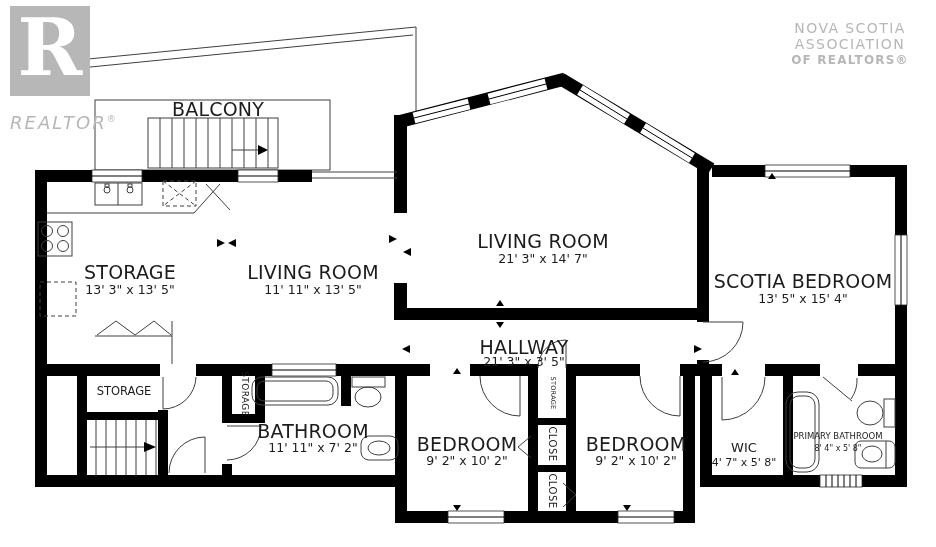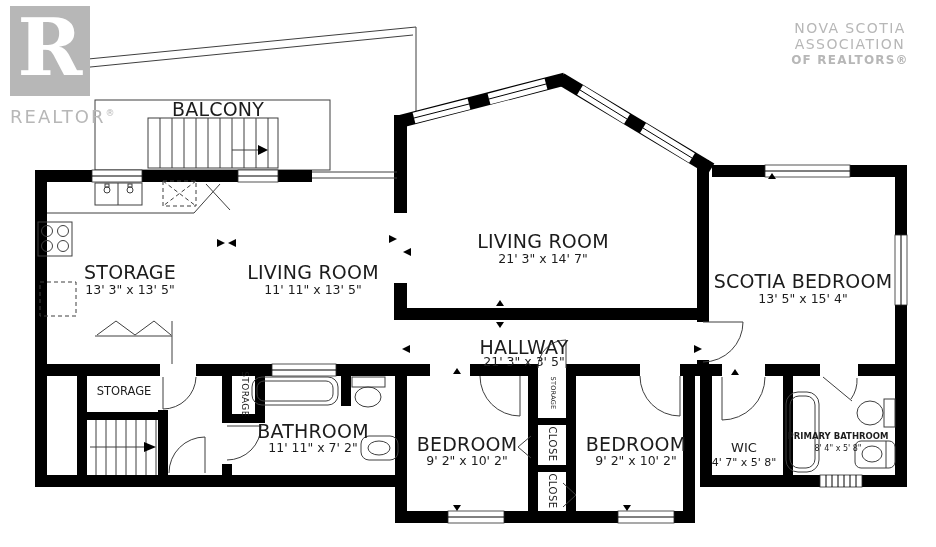--- a/index.html
+++ b/index.html
@@ -18,31 +18,31 @@
   .marker{fill:var(--wall);}
   .lbl{position:absolute;transform:translate(-50%,-50%);color:var(--label);
        white-space:nowrap;text-align:center;line-height:1.1;}
   .name{font-size:19px;letter-spacing:0.2px;}
   .dims{font-size:12.5px;}
   .small{font-size:11.5px;}
   .vert{transform:translate(-50%,-50%) rotate(90deg);}
   .v10{font-size:10px;letter-spacing:0.5px;}
   .v9{font-size:9px;letter-spacing:0.4px;}
   .v65{font-size:6.5px;letter-spacing:0.3px;}
-  .tiny1{font-size:8.5px;font-weight:bold;}
+  .tiny1{font-size:8.5px;}
   .tiny2{font-size:8px;}
   .wic-n{font-size:13px;text-align:center;}
   .wic-d{font-size:11px;}
   
   .realtor{position:absolute;left:10px;top:6px;width:110px;color:var(--logo);}
   .r-block{width:80px;height:90px;background:var(--logo);position:relative;}
   .r-letter{position:absolute;left:50%;top:46%;transform:translate(-50%,-50%);
             color:#ffffff;font-family:"DejaVu Serif","Liberation Serif",serif;
             font-weight:bold;font-size:78px;}
-  .r-word{font-size:18px;letter-spacing:2px;margin-top:10px;}
+  .r-word{font-size:18px;letter-spacing:2px;margin-top:16px;font-style:italic;}
   .r-word sup{font-size:9px;}
   .nsar{position:absolute;left:766px;top:16px;width:168px;text-align:center;color:var(--logo);}
   .nsar-row{display:flex;align-items:flex-end;justify-content:center;gap:1px;}
   .nsar-big{font-size:47px;font-weight:600;letter-spacing:-2px;line-height:0.85;}
   .nsar-line1{font-size:14px;letter-spacing:1.4px;margin-top:4px;}
   .nsar-line2{font-size:12px;letter-spacing:1.2px;font-weight:bold;margin-top:1px;}
 </style>
 </head>
 <body>
 

